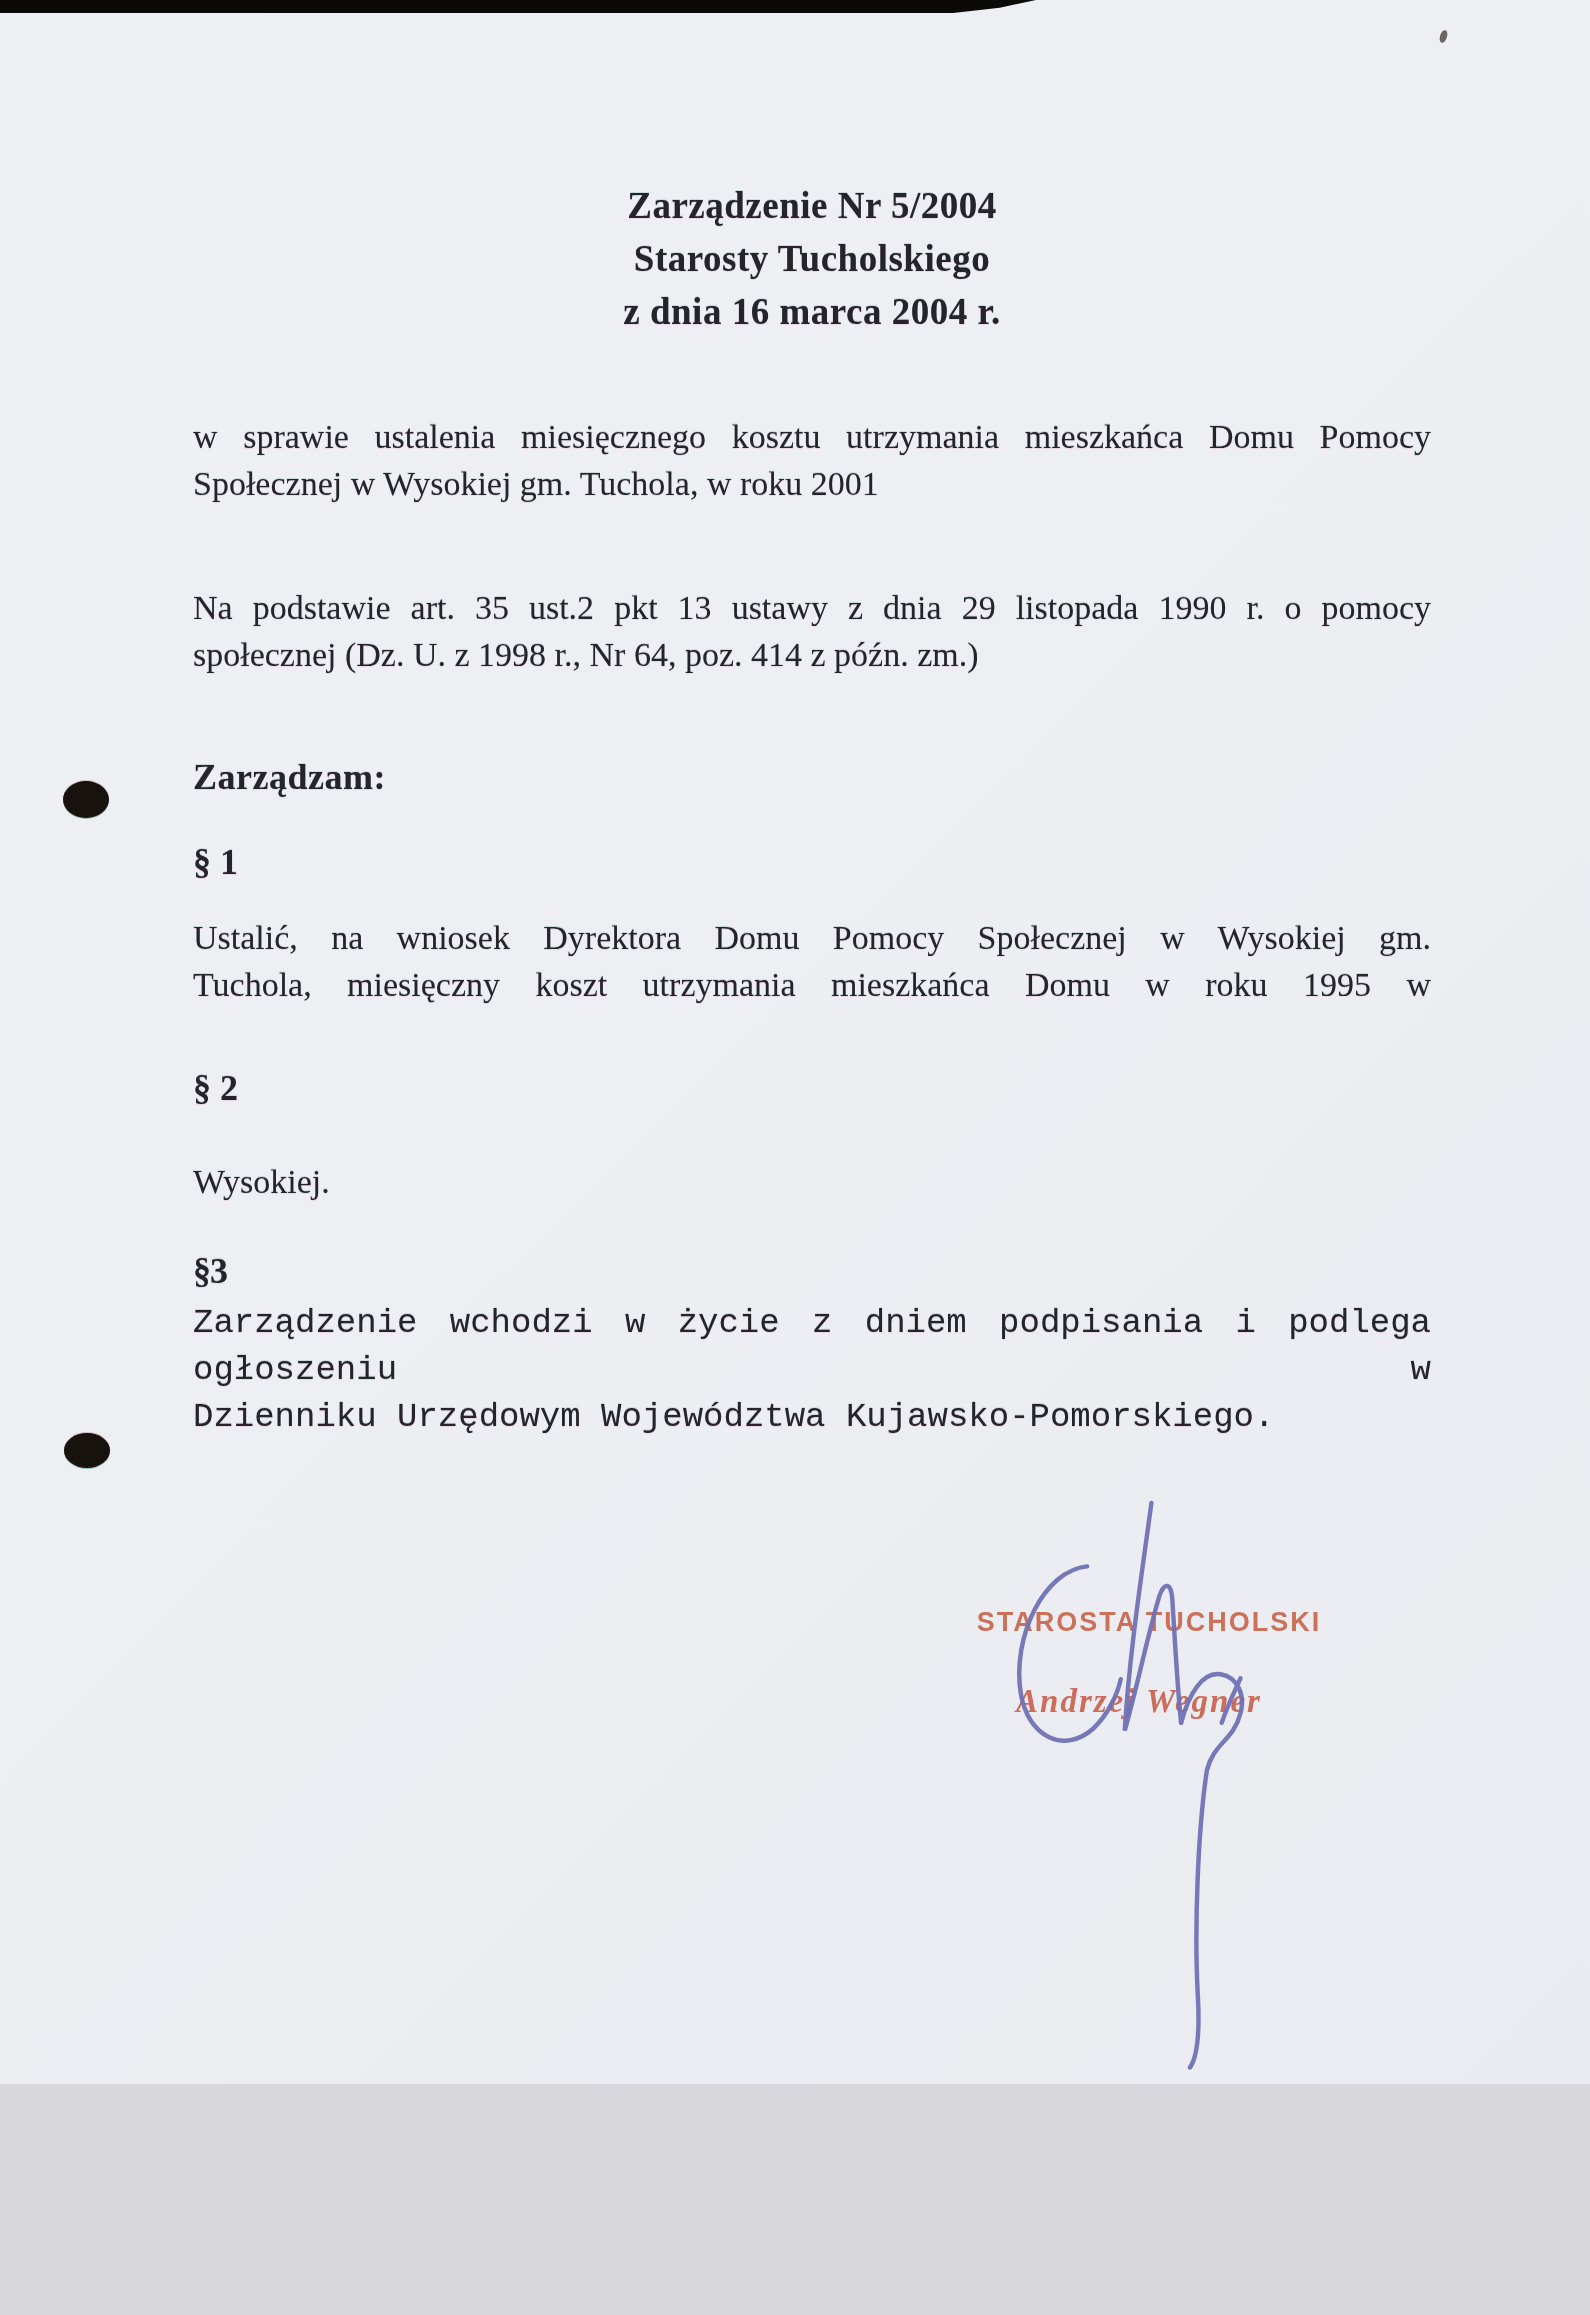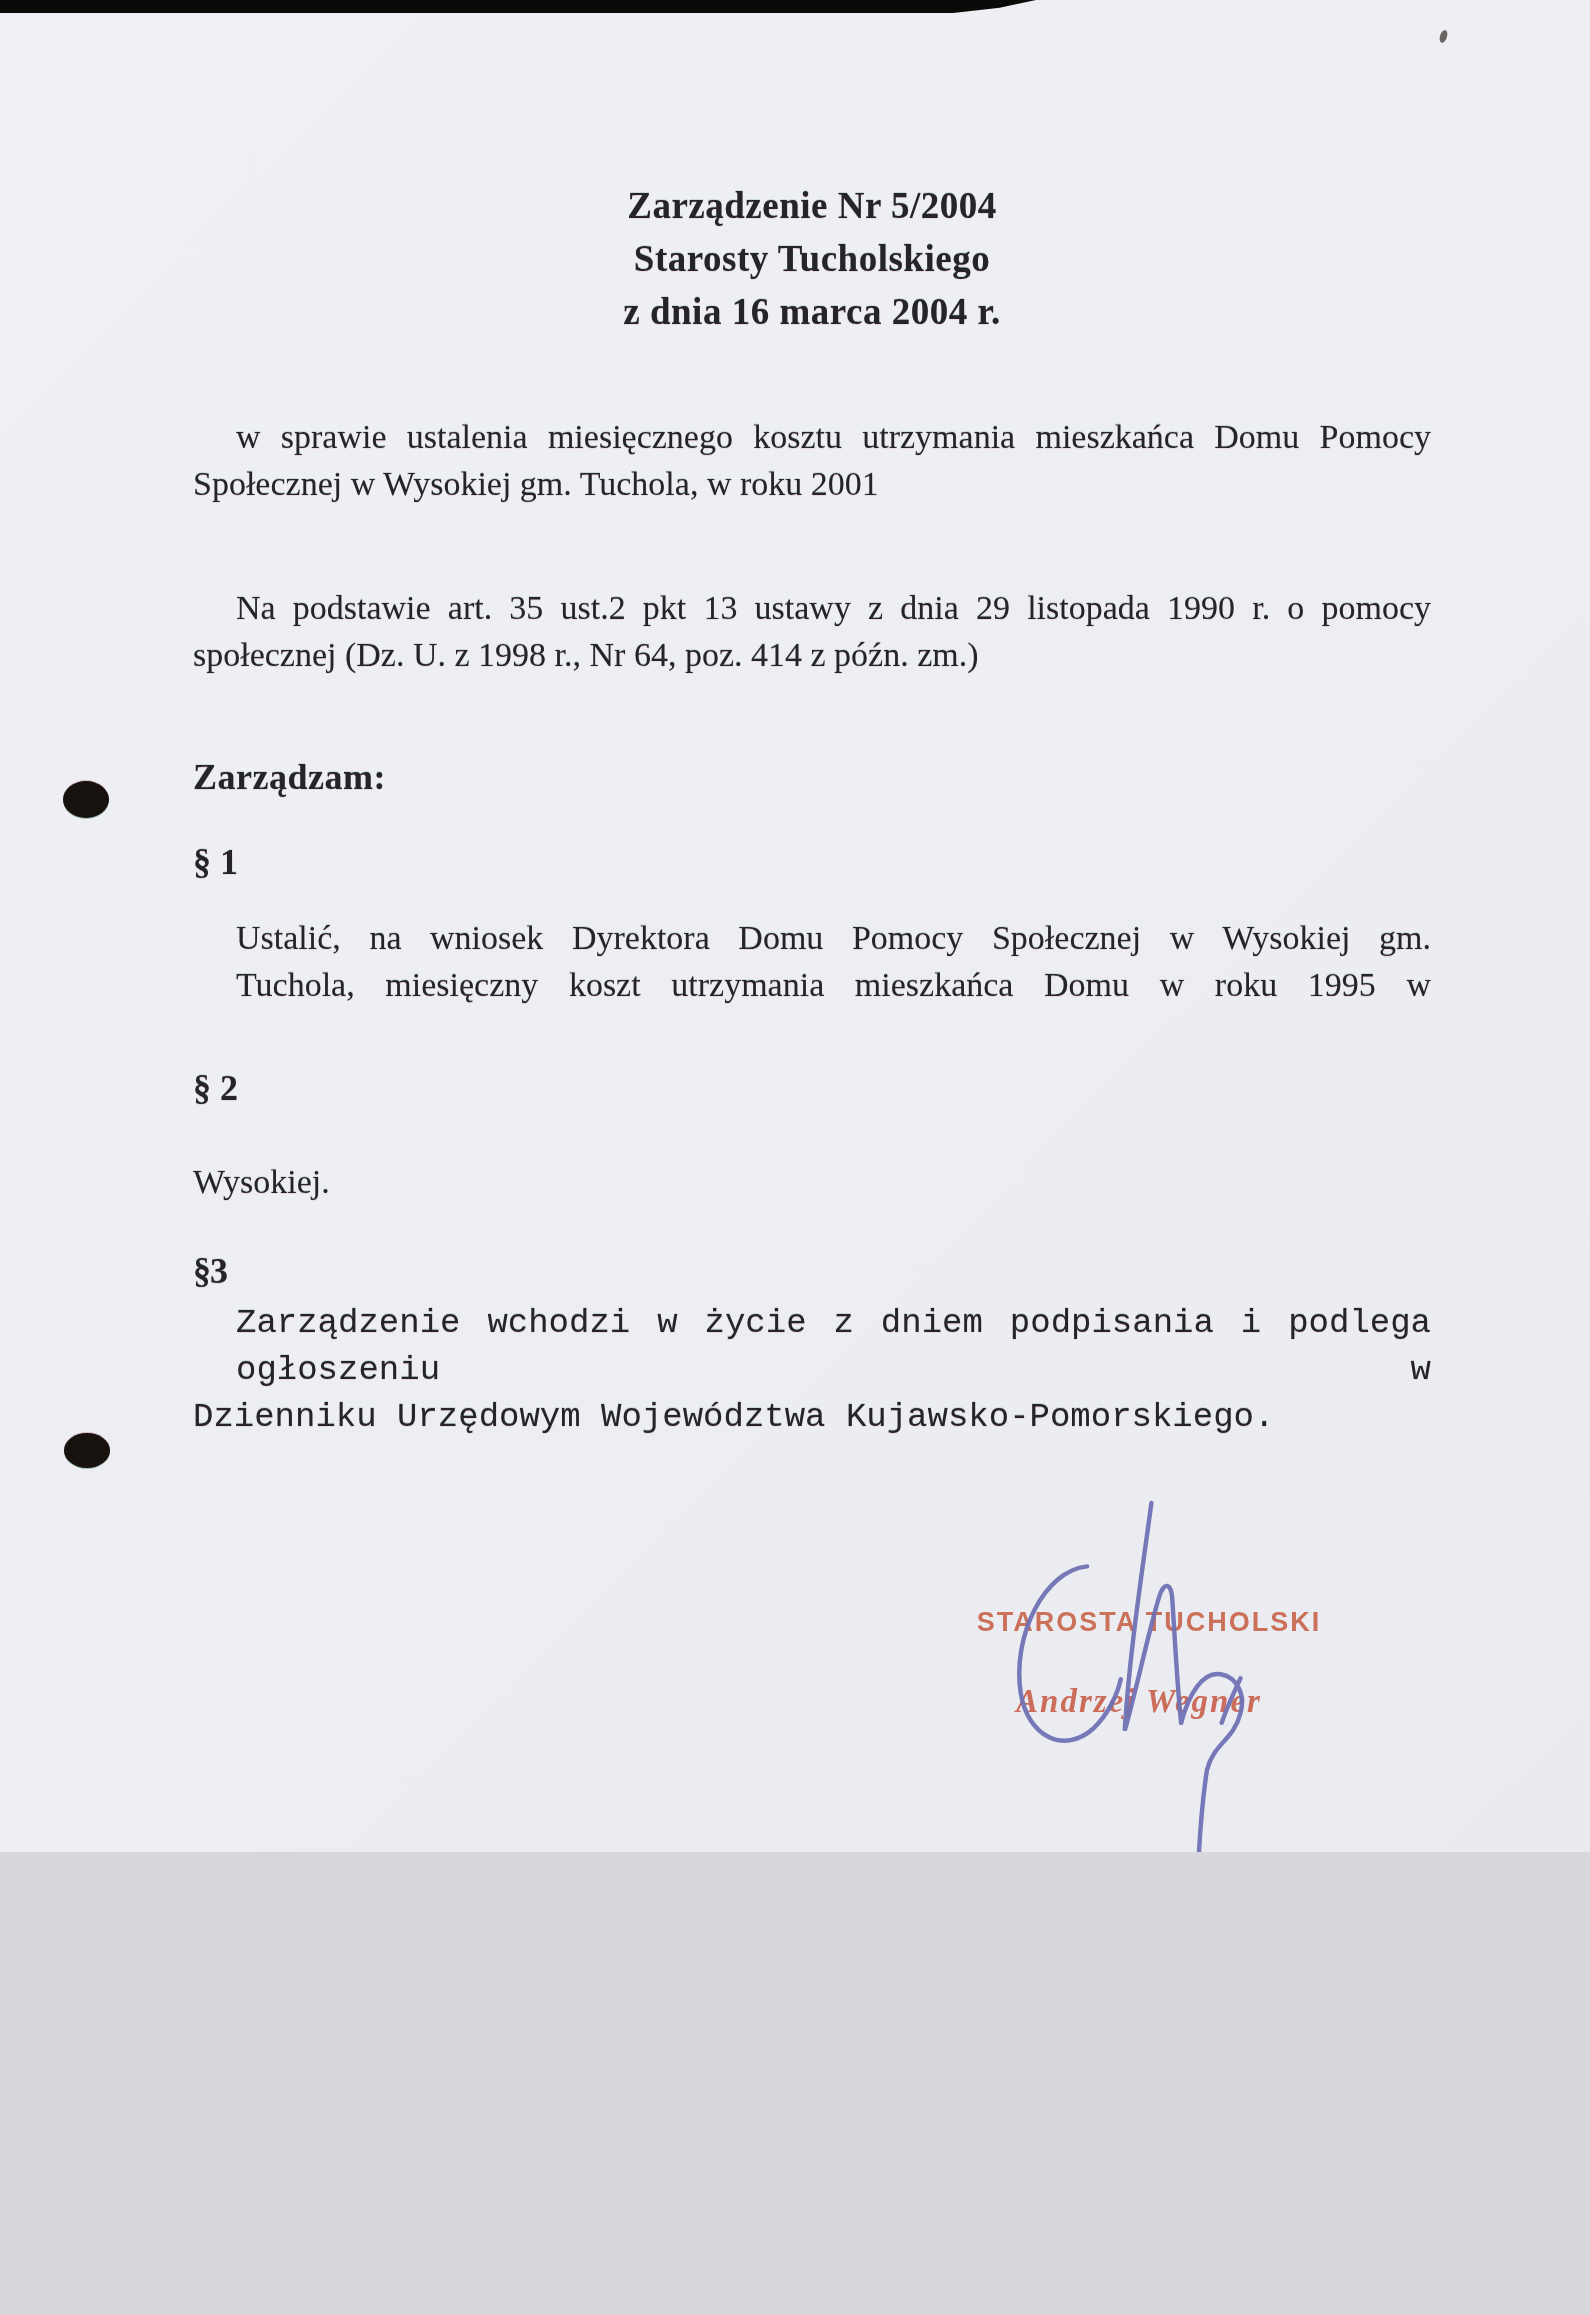--- a/index.html
+++ b/index.html
@@ -1,35 +1,35 @@
 <!DOCTYPE html>
 <html><head>
 <meta charset="utf-8">
 <style>
   html,body{margin:0;padding:0;background:#d8d8dc;}
   .page{
     position:relative;
-    width:1591px;height:1852px;
+    width:1591px;height:2084px;
     background:linear-gradient(135deg,#eff0f4 0%,#edeef2 55%,#eaebf0 100%);
     overflow:hidden;
     font-family:"Liberation Serif","DejaVu Serif",serif;
     color:#26242b;
   }
   .scan-text{
     text-shadow:0 -1px 0 rgba(10,110,80,.16), 0 1px 0 rgba(190,40,110,.12);
   }
   .abs{position:absolute;}
   .title-block{
     left:193px;width:1238px;top:179px;
     text-align:center;font-weight:bold;font-size:37px;line-height:53px;
     letter-spacing:0.5px;
   }
   .body-col{left:193px;width:1238px;font-size:34px;line-height:47px;}
   .line{white-space:nowrap;}
-  .just{white-space:normal;text-align:justify;text-align-last:justify;margin-left:43px;}
+  .just{white-space:normal;text-align:justify;text-align-last:justify;}
   .center-col{left:193px;width:1238px;text-align:left;font-weight:bold;}
   .order-heading{top:756px;font-size:36px;letter-spacing:0.5px;}
   .sec-mark{font-size:36px;}
   .sec1{top:841px;}
   .sec2{top:1067px;}
   .sec3{top:1250px;letter-spacing:-1px;}
   .p-subject{top:413px;}
   .p-basis{top:584px;}
   .p-s1{top:914px;}
   .p-s2{top:1158px;}

